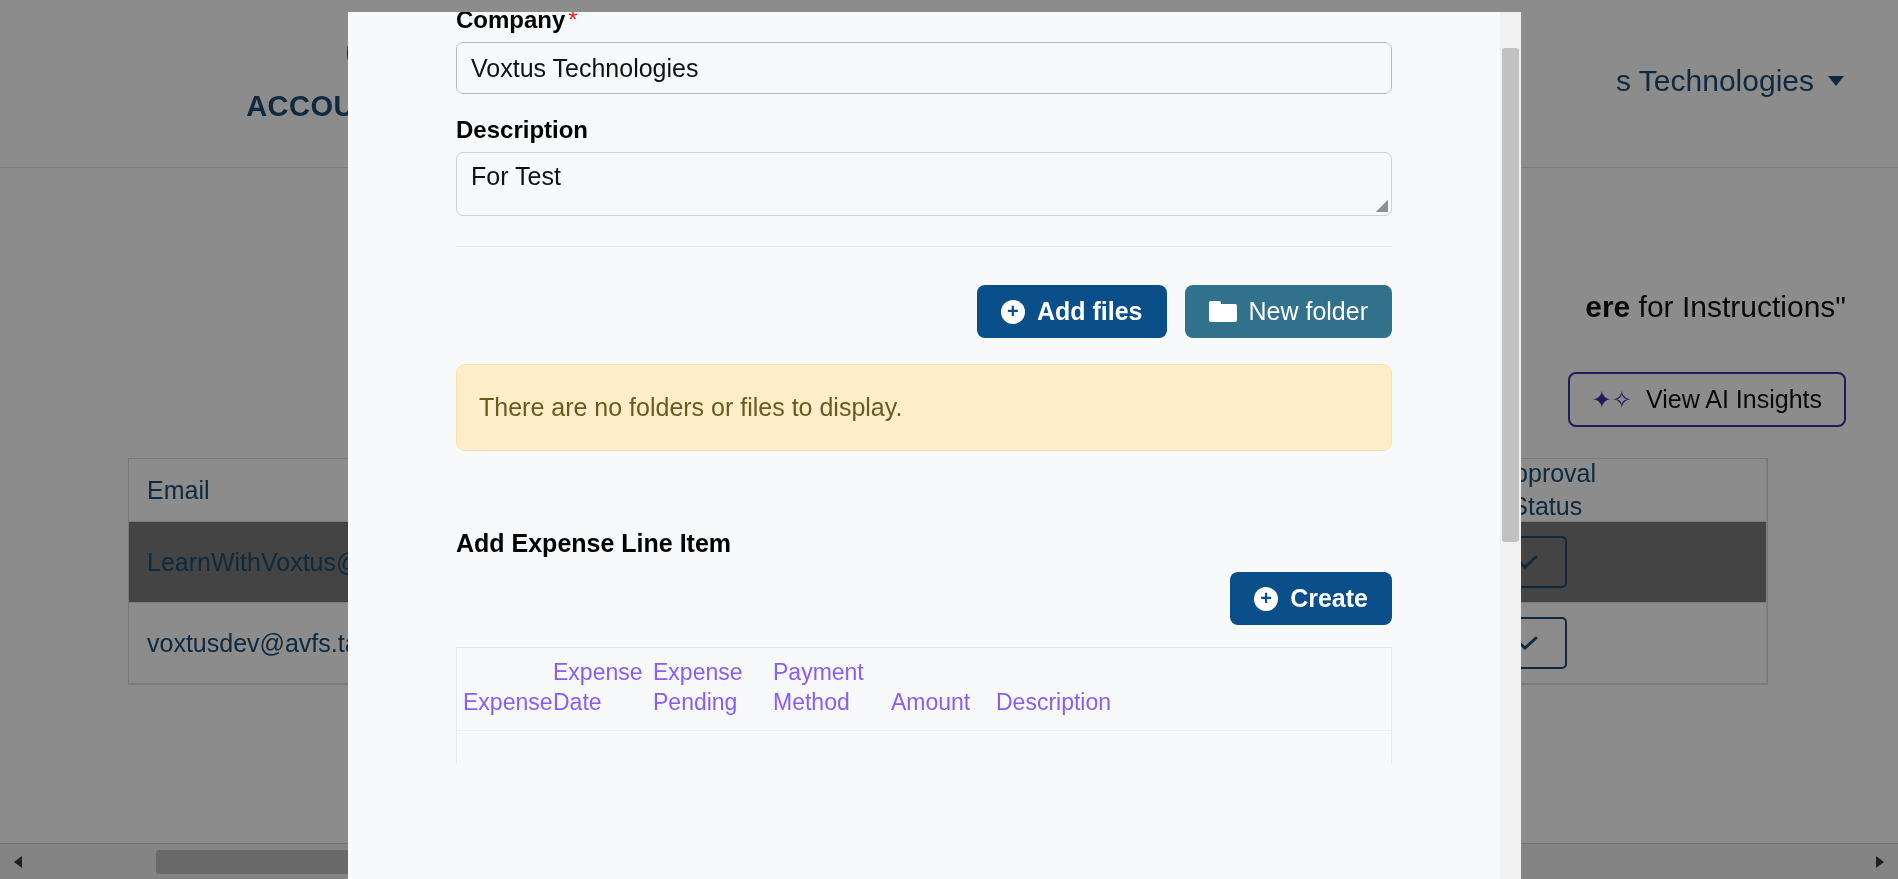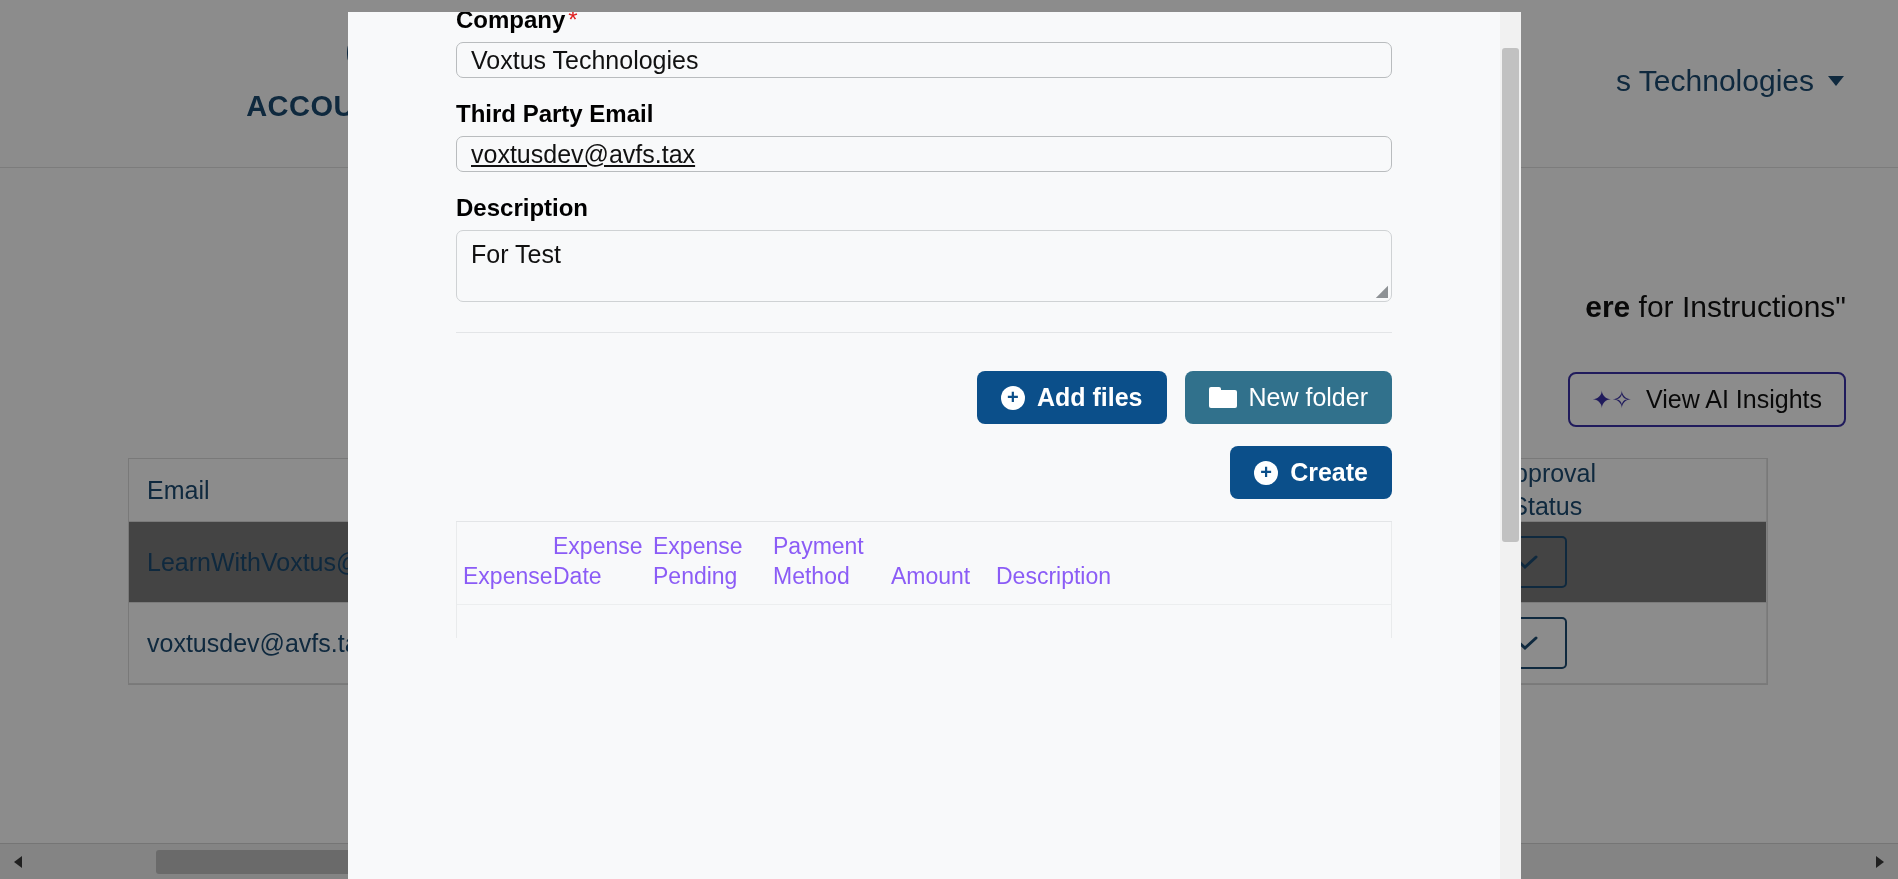--- a/index.html
+++ b/index.html
@@ -147,32 +147,32 @@
     padding: 0 108px 0 108px;
   }
   .field { margin-bottom: 22px; }
   .field-label {
     font-weight: bold; font-size: 24px; color: #000;
     margin-bottom: 8px;
     display: inline-block;
   }
   .req-star { color: #e02020; font-size: 24px; margin-left: 3px; }
   .text-input {
-    width: 100%; height: 36px;
+    width: 100%; height: 52px;
     border: 1px solid #b9bcbe; border-radius: 7px;
     background: #f8f9fa;
     font-size: 25px; color: #111;
     padding: 0 14px;
     font-family: "Liberation Sans", sans-serif;
     display: flex; align-items: center;
   }
   .text-input.linkish { }
   .text-input.linkish span { text-decoration: underline; }
   .textarea {
-    width: 100%; height: 72px;
+    width: 100%; height: 64px;
     border: 1px solid #cfd2d4; border-radius: 7px;
     background: #f8f9fa;
     font-size: 25px; color: #111;
     padding: 9px 14px;
     position: relative;
   }
   .resize-grip {
     position: absolute; right: 3px; bottom: 2px;
     color: #8d9194; font-size: 16px; line-height: 1;
     transform: rotate(0deg);
@@ -359,47 +359,45 @@
 
       <div class="field">
         <div>
           <span class="field-label">Company</span><span class="req-star">*</span>
         </div>
         <div class="text-input">
           <span>Voxtus Technologies</span>
         </div>
       </div>
 
-      <div class="field">
-        <div class="field-label">Third Party Email</div>
-        <div class="text-input linkish">
-          <span>voxtusdev@avfs.tax</span>
-        </div>
-      </div>
 
       <div class="field">
         <div class="field-label">Description</div>
         <div class="textarea">
           <span>For Test</span>
           <span class="resize-grip">◢</span>
         </div>
       </div>
 
       <div class="btn-row">
         <button class="btn btn-primary">
           <span class="plus-circle">+</span>
           <span>Add files</span>
         </button>
         <button class="btn btn-teal">
           <span class="folder-ico"></span>
           <span>New folder</span>
         </button>
       </div>
 
-
+      <div class="alert-warning">
+        <span>There are no folders or files to display.</span>
+      </div>
+
+      <div class="section-title">Add Expense Line Item</div>
 
       <div class="create-row">
         <button class="btn btn-primary">
           <span class="plus-circle">+</span>
           <span>Create</span>
         </button>
       </div>
 
       <div class="expense-table">
         <div class="et-head">

